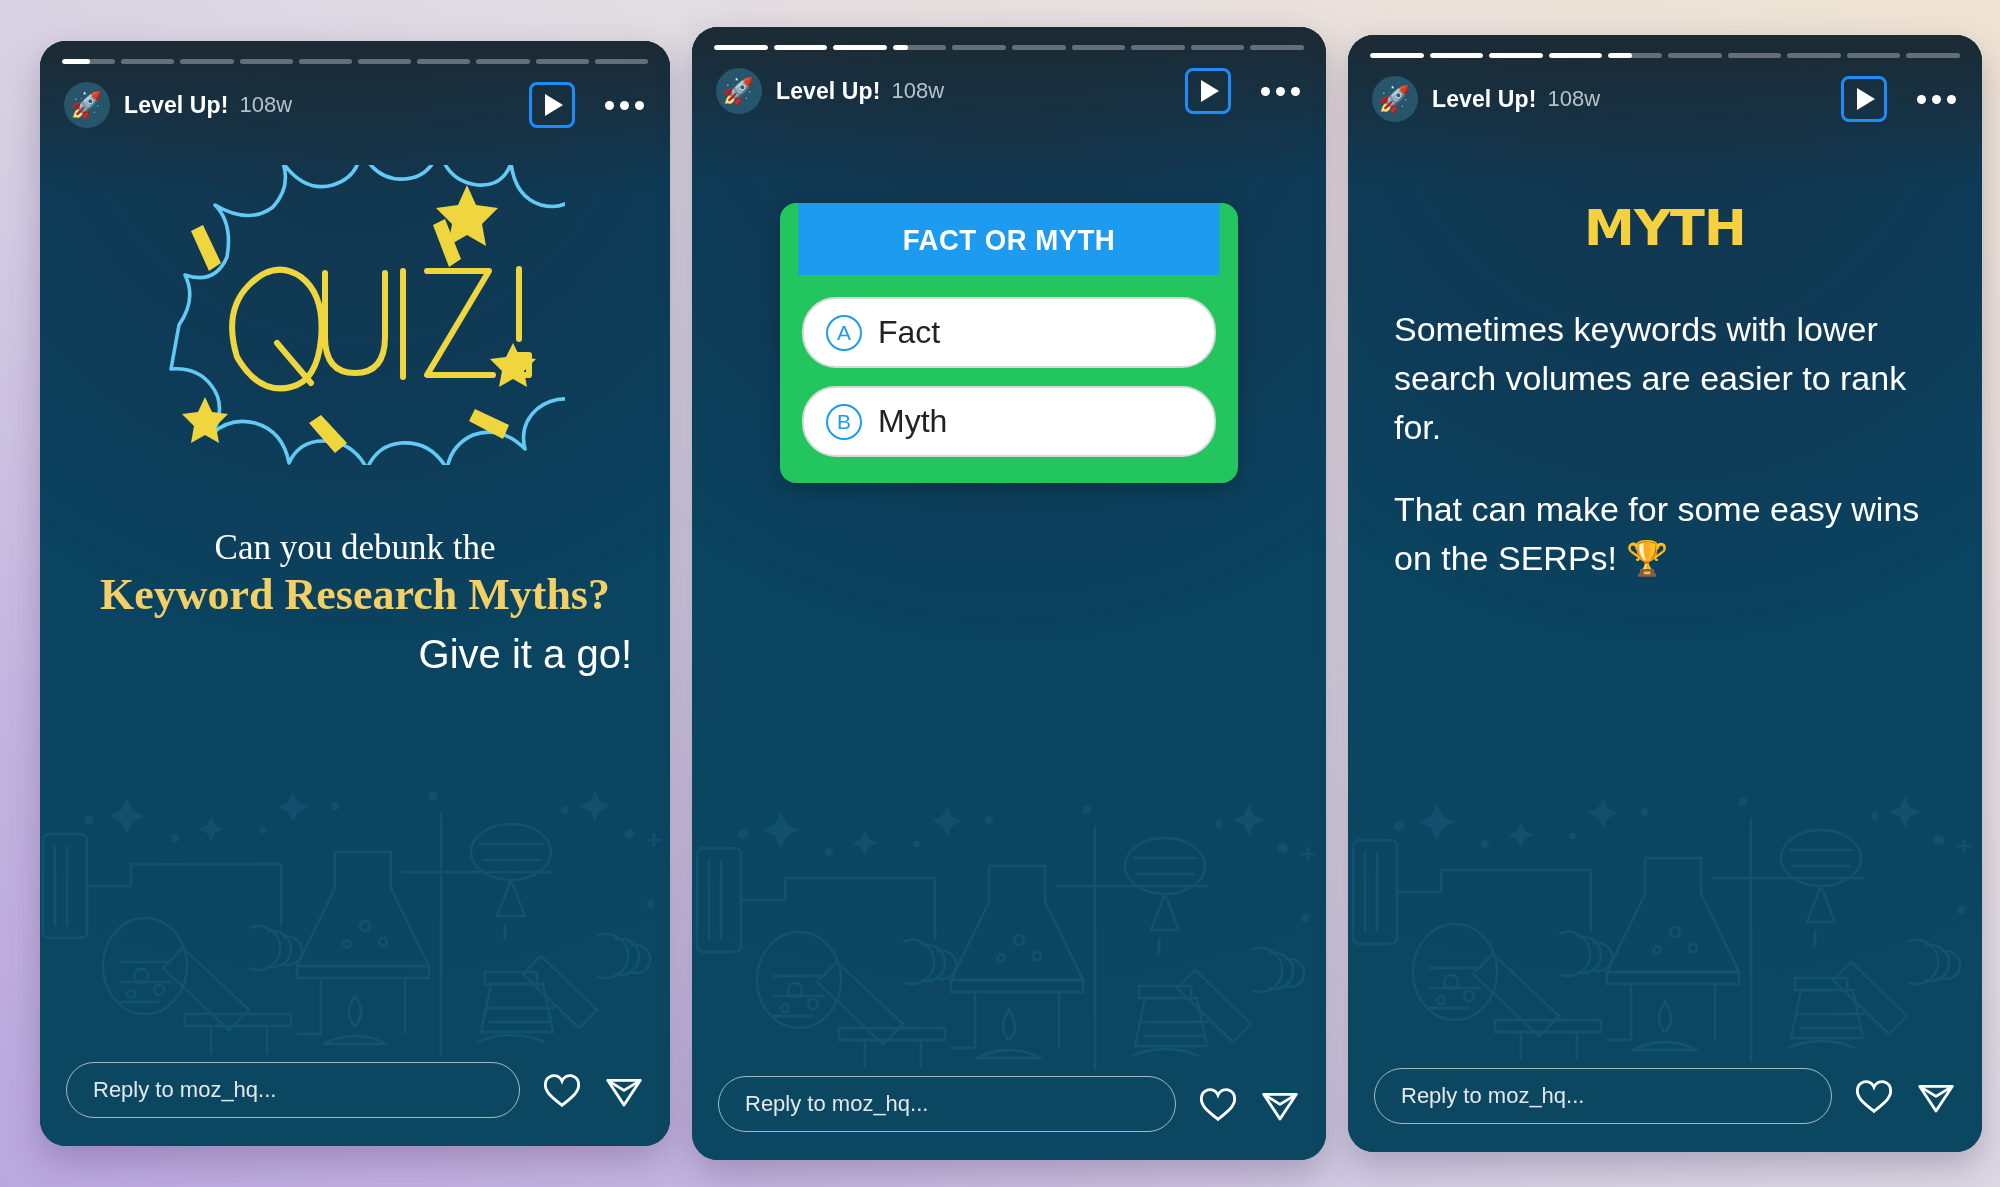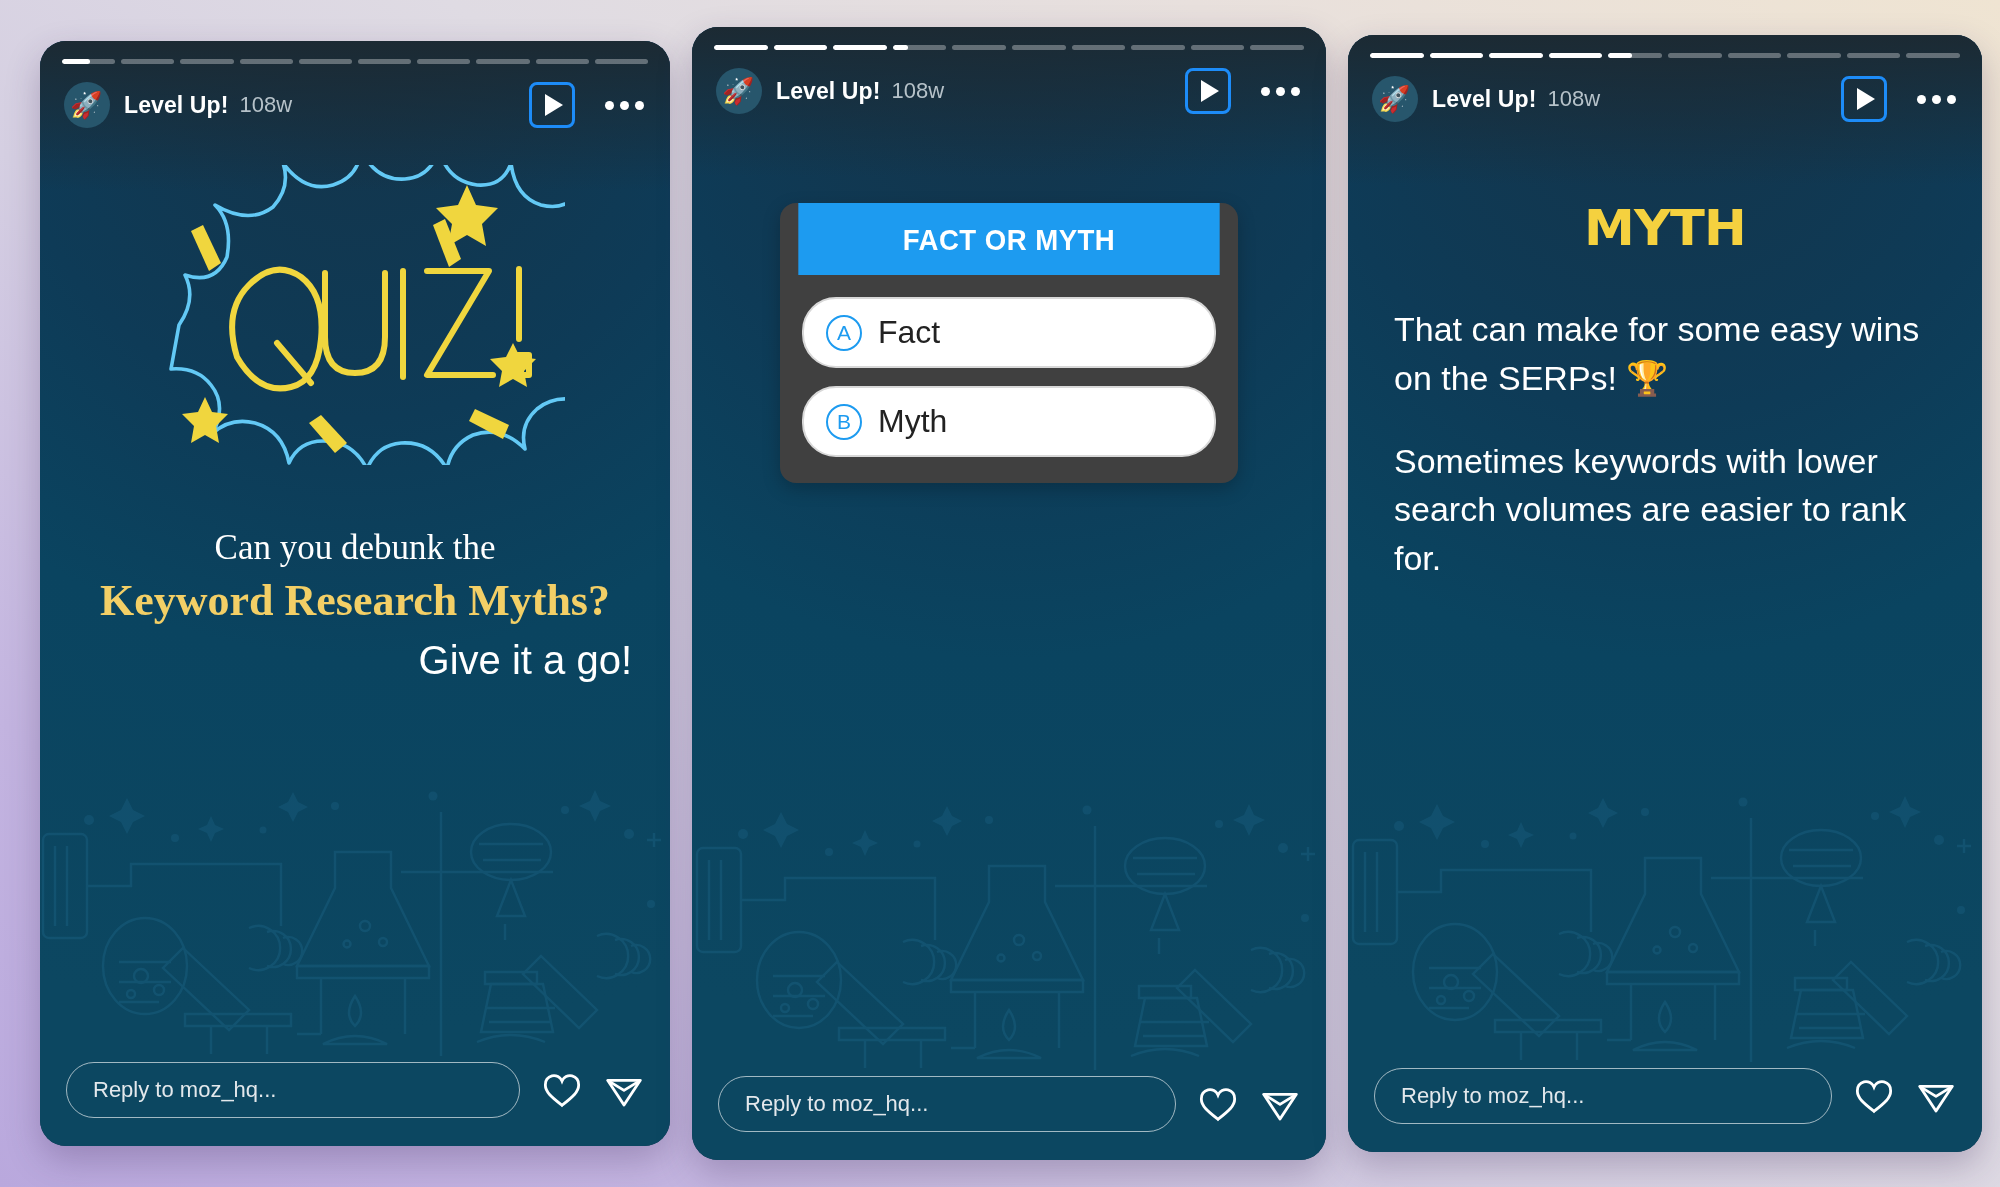--- a/index.html
+++ b/index.html
@@ -158,21 +158,20 @@
     color: #ffffff;
     font-size: 35px;
     font-weight: 400;
     line-height: 1.18;
   }
   .p1-line2 {
     color: #f3cf66;
     font-size: 44px;
     font-weight: 700;
     line-height: 1.22;
-    margin-top: 6px;
   }
   .p1-line3 {
     color: #ffffff;
     font-size: 40px;
     font-weight: 400;
     line-height: 1.2;
     margin-top: 8px;
     font-family: "Liberation Sans", sans-serif;
     text-align: right;
   }
@@ -184,21 +183,21 @@
     font-weight: 700;
     font-size: 45px;
     line-height: 1.32;
     text-align: center;
     margin-top: 58px;
     padding: 0 6px;
   }
   .quiz-card {
     margin: 66px auto 0 auto;
     width: 458px;
-    background: #404040;
+    background: #22c55e;
     border-radius: 16px;
     overflow: hidden;
     box-shadow: 0 6px 18px rgba(0,0,0,.22);
   }
   .quiz-card-head {
     background: #1d9bf0;
     color: #ffffff;
     text-align: center;
     font-size: 30px;
     font-weight: 700;
@@ -684,22 +683,22 @@
         </div>
       </div>
     </div>
 
     <div class="story-content">
       <svg class="p3-myth" viewBox="0 0 300 72" aria-hidden="true">
         <text x="150" y="57" text-anchor="middle" font-family="'DejaVu Sans', sans-serif" font-size="62" font-weight="bold" fill="#f5d13f" transform="scale(1.03,1)" transform-origin="150 40" letter-spacing="-1">MYTH</text>
       </svg>
 
       <div class="p3-body">
+        <p>Sometimes keywords with lower search volumes are easier to rank for.</p>
         <p>That can make for some easy wins on the SERPs! 🏆</p>
-        <p>Sometimes keywords with lower search volumes are easier to rank for.</p>
       </div>
     </div>
 
     <div class="story-footer">
       <input class="reply-input" type="text" placeholder="Reply to moz_hq..." style="">
       <div class="ico-btn">
         <svg width="40" height="38" viewBox="0 0 24 22" fill="none" stroke="#ffffff" stroke-width="1.7">
           <path d="M12 20.2 C6.2 15.6 2 12.4 2 8 A5.2 5.2 0 0 1 12 5.6 A5.2 5.2 0 0 1 22 8 C22 12.4 17.8 15.6 12 20.2 Z"></path>
         </svg>
       </div>

